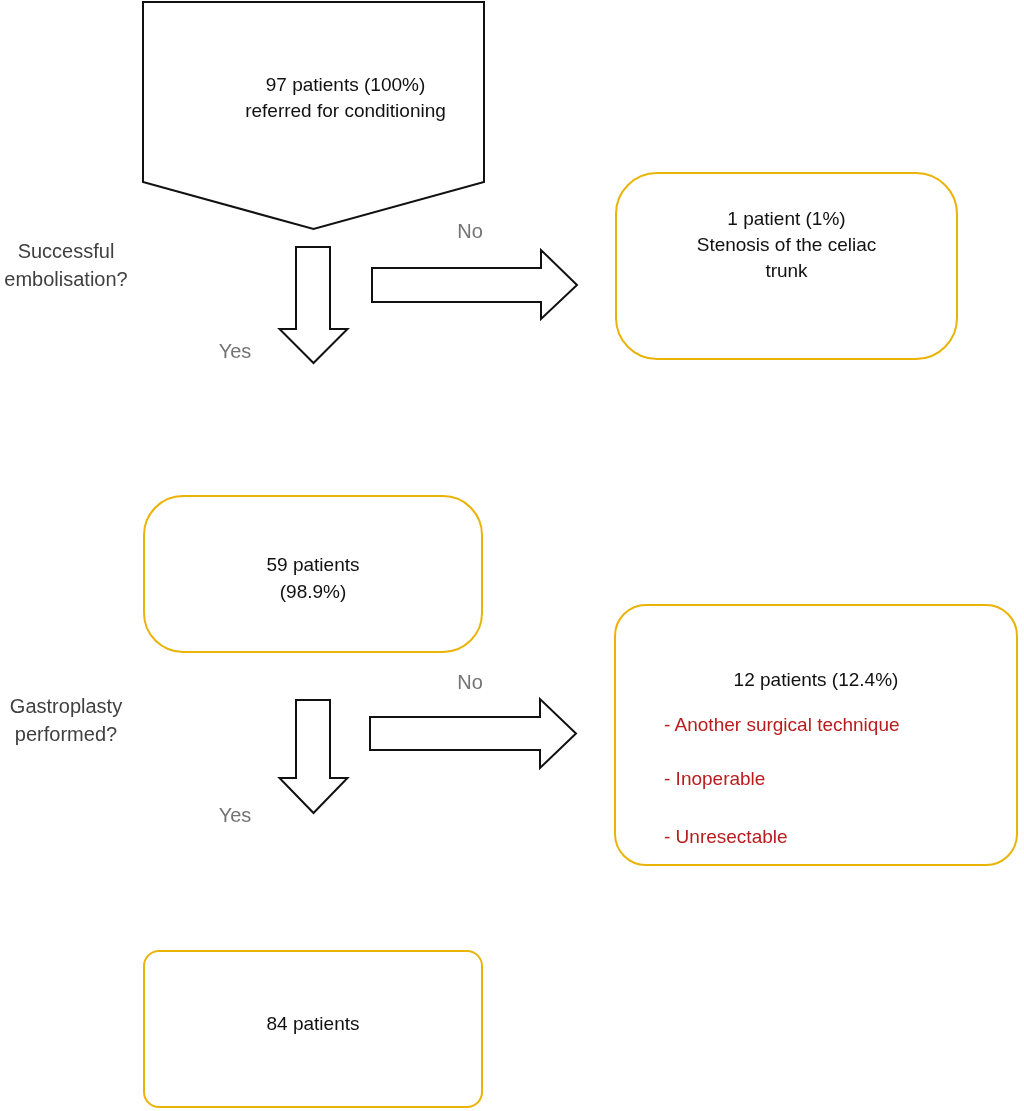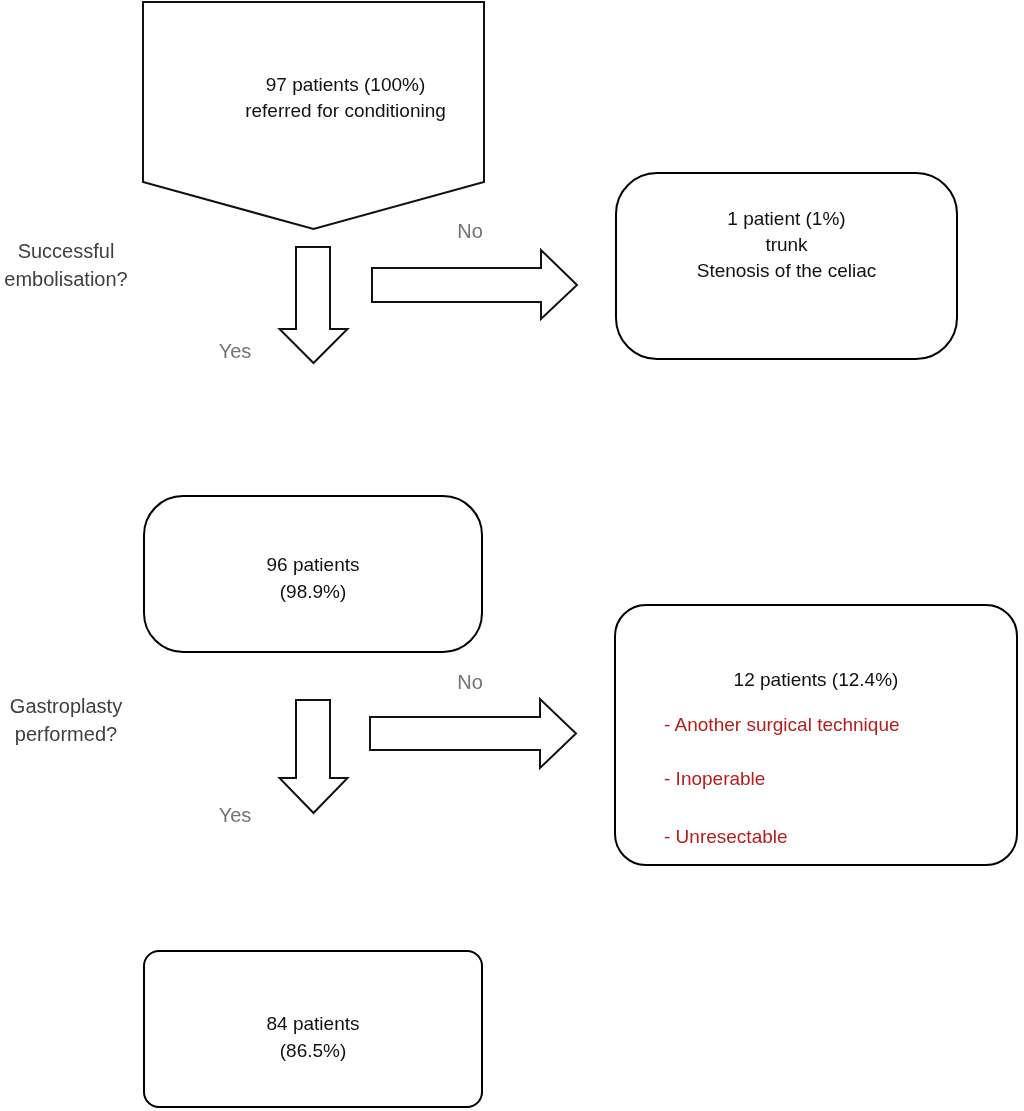--- a/index.html
+++ b/index.html
@@ -21,21 +21,21 @@
     width: 1024px; height: 1111px;
   }
   .shapes polygon {
     fill: #ffffff;
     stroke: #111111;
     stroke-width: 2;
     stroke-linejoin: miter;
   }
   .node-box {
     position: absolute;
-    border: 2px solid #000000;
+    border: 2px solid #eab308;
     border-radius: 42px;
     background: #ffffff;
   }
   .box-text {
     position: absolute;
     width: 100%;
     text-align: center;
     font-size: 19px;
     line-height: 26px;
     color: #111111;
@@ -96,28 +96,28 @@
     <span class="line">Successful</span>
     <span class="line">embolisation?</span>
   </div>
 
   <div class="yn-label" style="left:200px; top:337px;">Yes</div>
   <div class="yn-label" style="left:435px; top:217px;">No</div>
 
   <div class="node-box" style="left:615px; top:172px; width:343px; height:188px;">
     <div class="box-text" style="top:32px;">
       <span class="line">1 patient (1%)</span>
+      <span class="line">Stenosis of the celiac</span>
       <span class="line">trunk</span>
-      <span class="line">Stenosis of the celiac</span>
     </div>
   </div>
 
   <div class="node-box" style="left:143px; top:495px; width:340px; height:158px; border-radius:40px;">
     <div class="box-text" style="top:54px; line-height:27px;">
-      <span class="line">96 patients</span>
+      <span class="line">59 patients</span>
       <span class="line">(98.9%)</span>
     </div>
   </div>
 
   <div class="q-label" style="left:0px; top:692px; width:132px;">
     <span class="line">Gastroplasty</span>
     <span class="line">performed?</span>
   </div>
 
   <div class="yn-label" style="left:200px; top:801px;">Yes</div>
@@ -126,17 +126,16 @@
   <div class="node-box" style="left:614px; top:604px; width:404px; height:262px; border-radius:32px;">
     <div class="bigbox-title">12 patients (12.4%)</div>
     <div class="bullet-line" style="top:107px;">- Another surgical technique</div>
     <div class="bullet-line" style="top:161px;">- Inoperable</div>
     <div class="bullet-line" style="top:219px;">- Unresectable</div>
   </div>
 
   <div class="node-box" style="left:143px; top:950px; width:340px; height:158px; border-radius:16px;">
     <div class="box-text" style="top:58px; line-height:27px;">
       <span class="line">84 patients</span>
-      <span class="line">(86.5%)</span>
     </div>
   </div>
 
 </div>
 
 </body></html>

